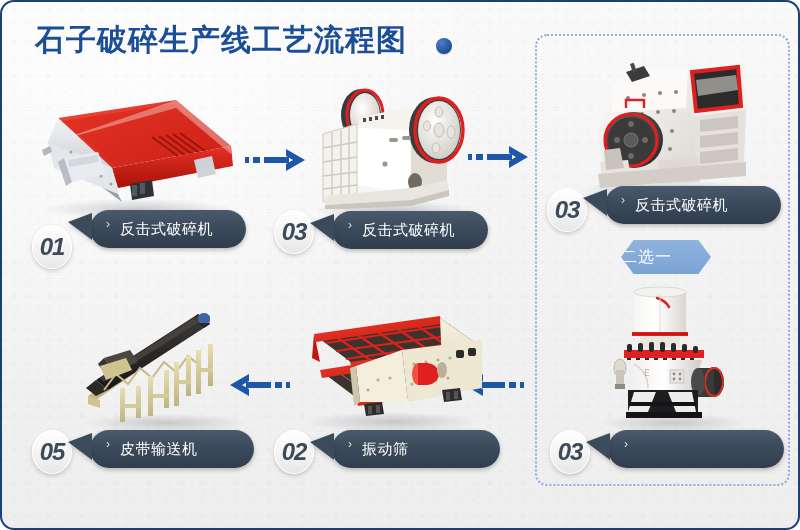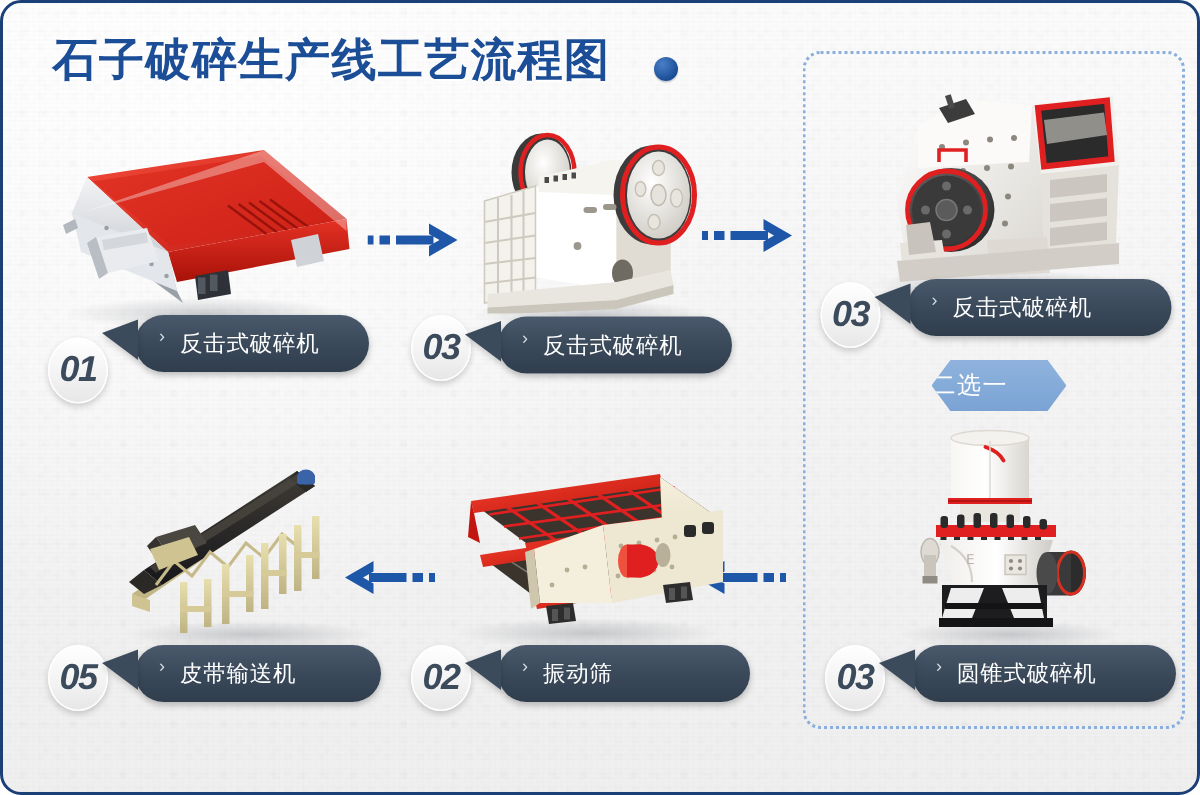--- a/index.html
+++ b/index.html
@@ -438,21 +438,20 @@
       <rect x="32" y="128" width="76" height="6" fill="#141416"></rect>
       <rect x="36" y="118" width="66" height="4" fill="#141416"></rect>
     </svg>
   </div>
 
   <div class="num-badge" style="left:548px;top:428px;">
     <span>03</span>
   </div>
   <div class="label-pill" style="left:606px;top:428px;width:176px;">
     <span class="pill-chevron">›</span>
-    <span class="pill-text">圆锥式破碎机</span>
   </div>
 
   <div class="arrow" style="left:460px;top:370px;">
     <svg width="62" height="26" viewBox="0 0 62 26">
       <polygon points="21,2 2,13 21,24 21,17 14,13 21,9" fill="#1e56a8"></polygon>
       <rect x="18" y="10" width="25" height="6" fill="#1e56a8"></rect>
       <rect x="47" y="10" width="7" height="6" fill="#1e56a8"></rect>
       <rect x="58" y="10" width="4" height="6" fill="#1e56a8"></rect>
     </svg>
   </div>

